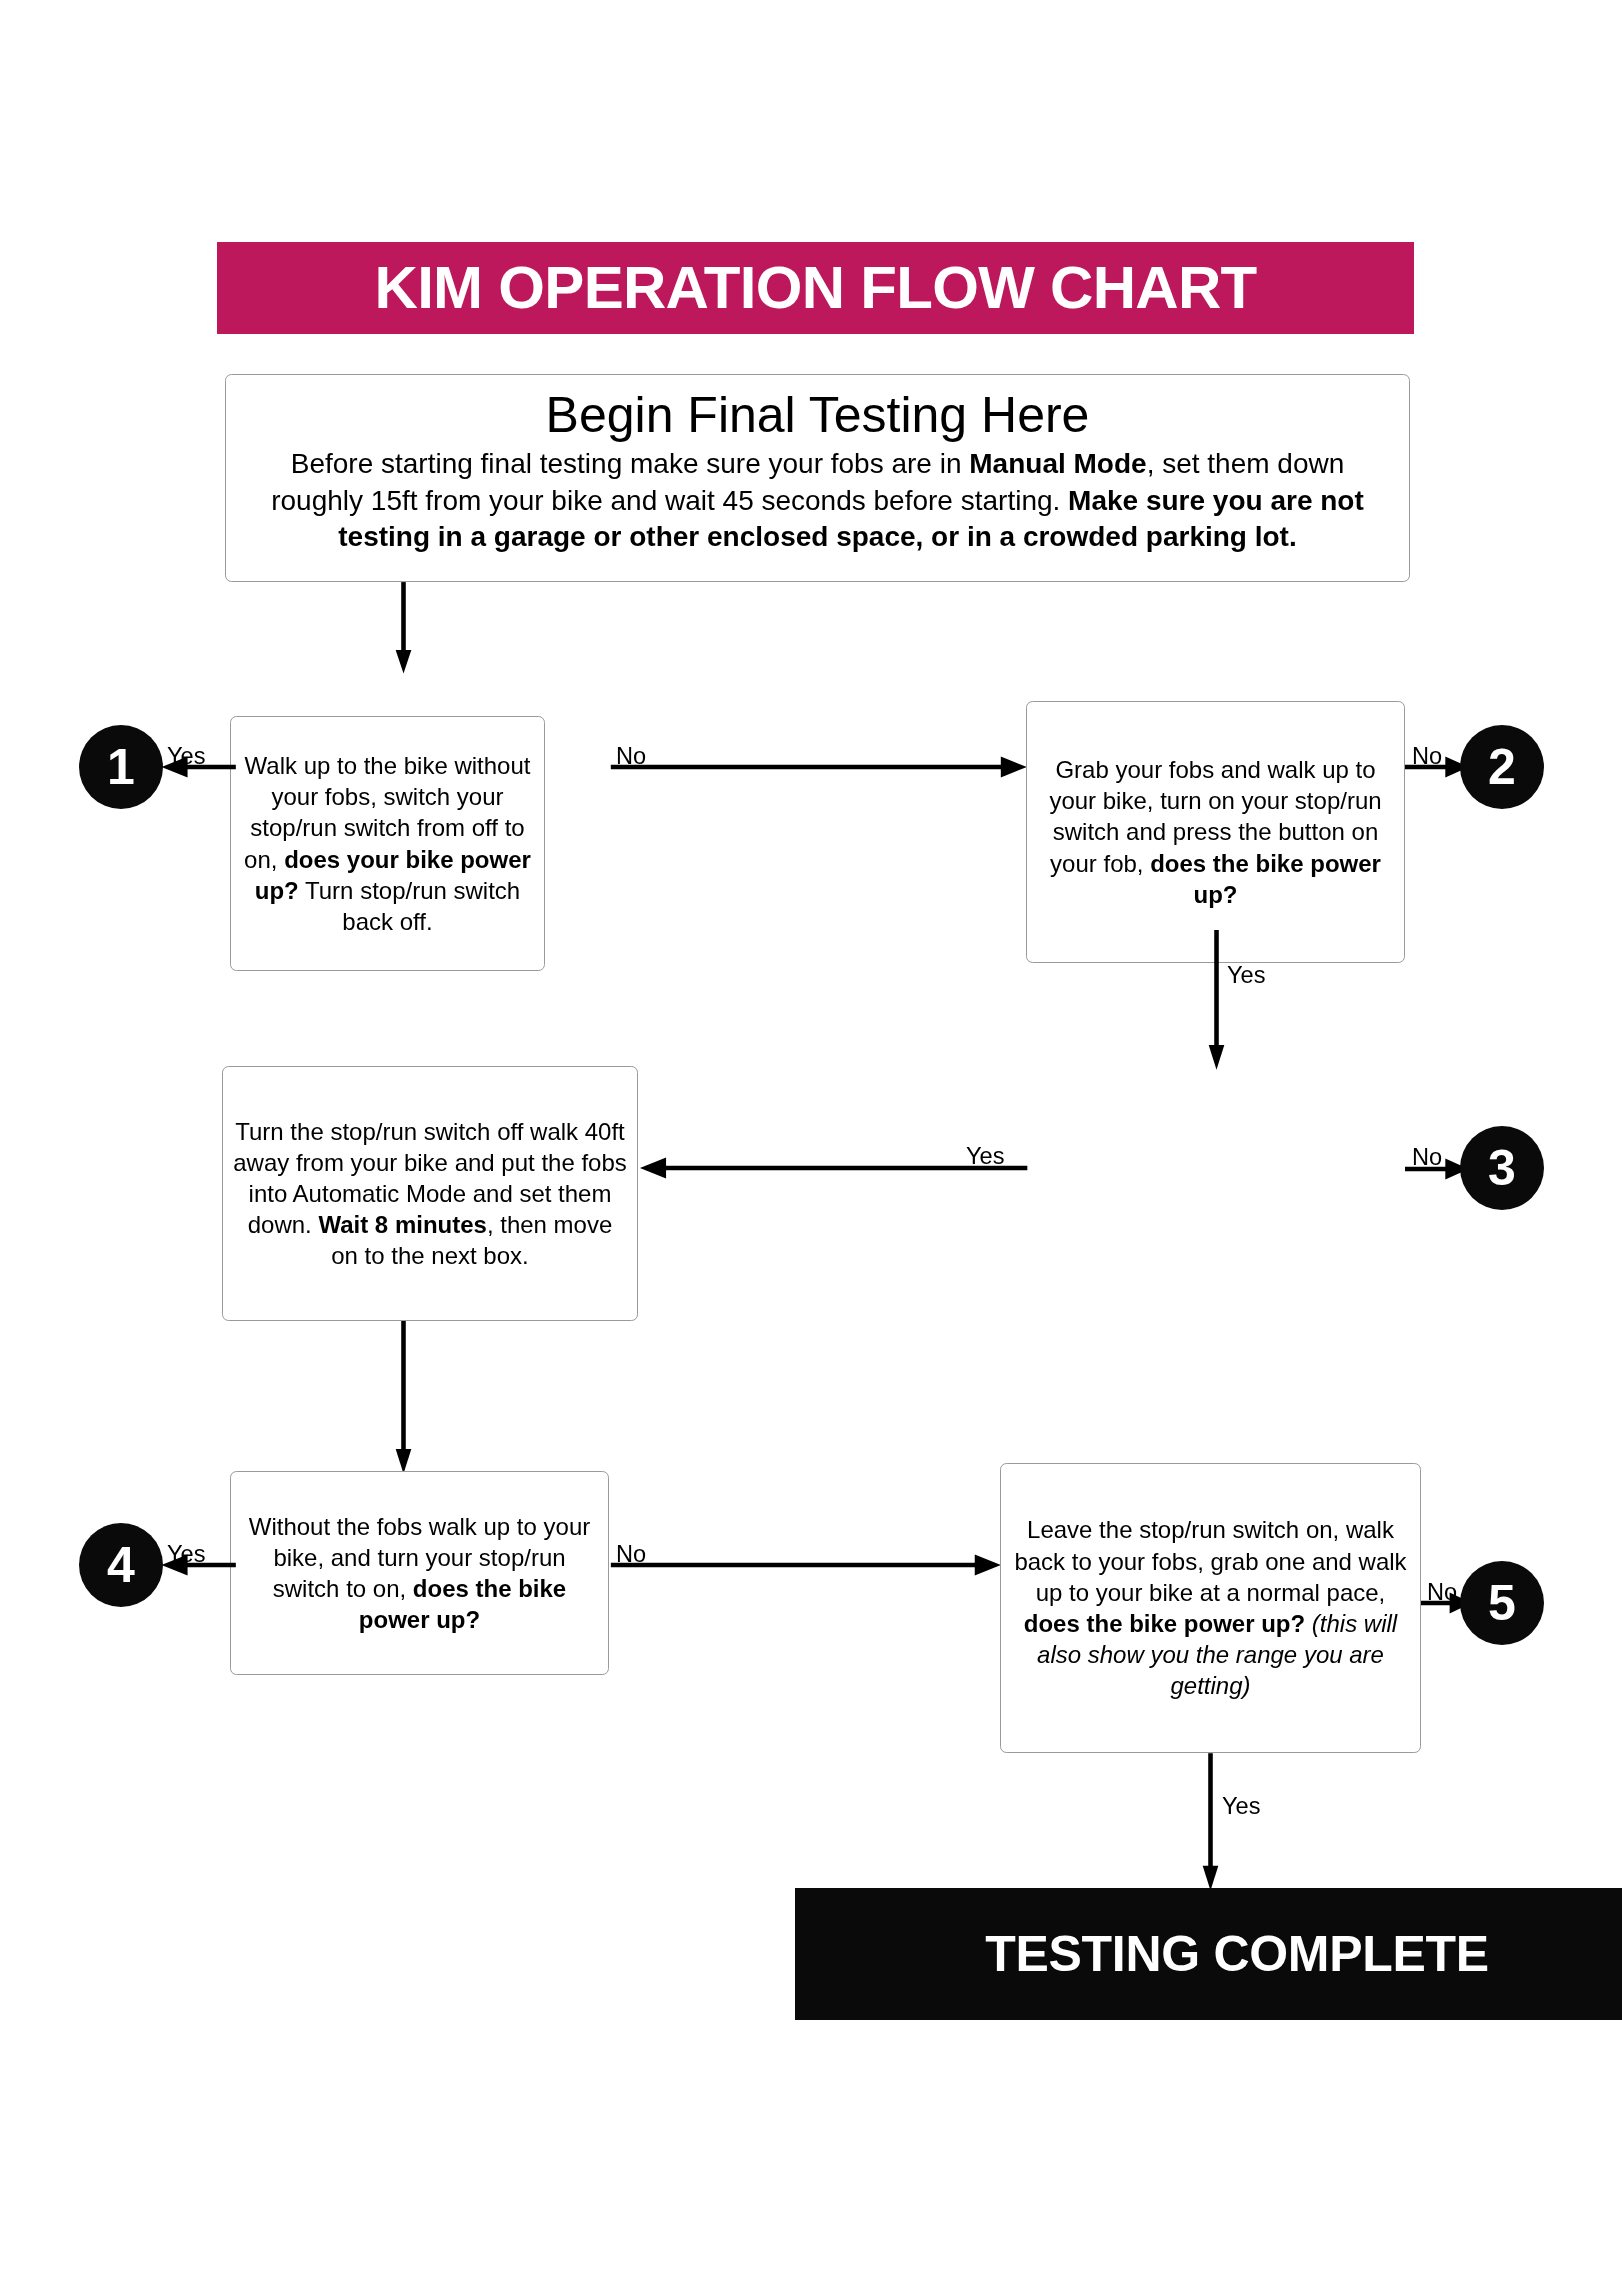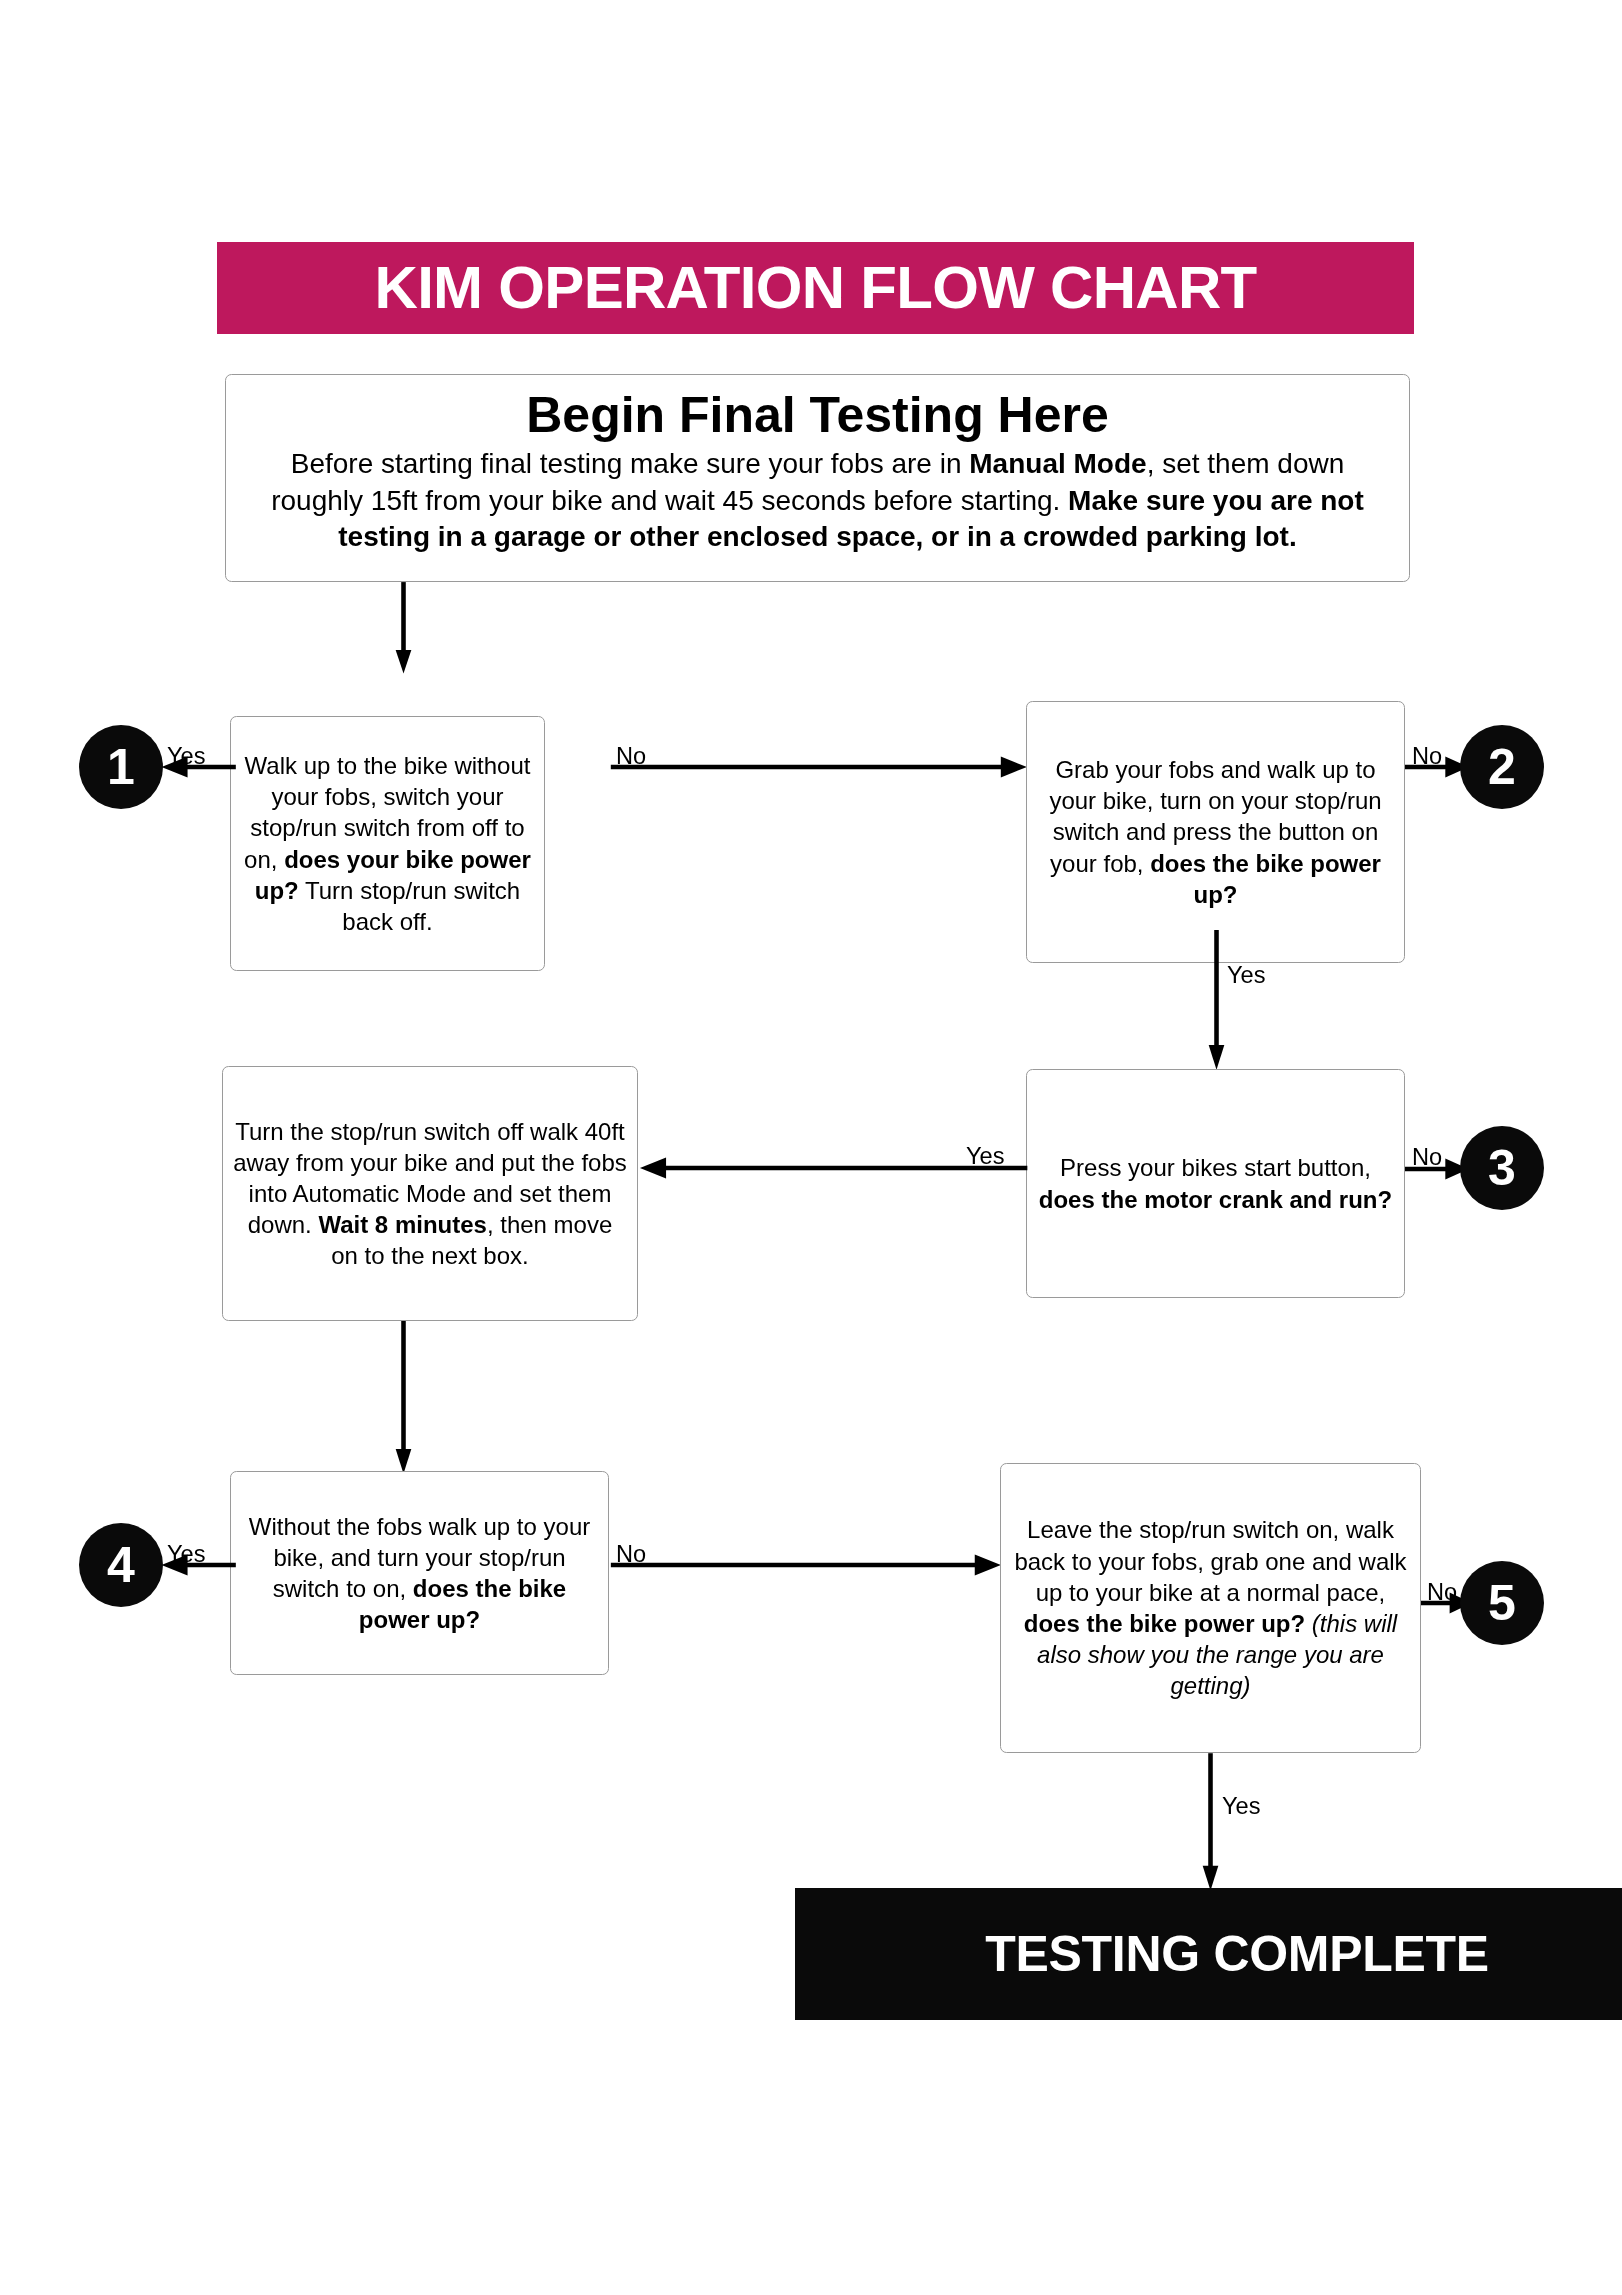--- a/index.html
+++ b/index.html
@@ -63,21 +63,21 @@
   .intro-box {
     left: 225px;
     top: 374px;
     width: 1185px;
     height: 208px;
     padding: 9.2px 17px;
     justify-content: flex-start;
   }
   .intro-heading {
     font-size: 50px;
-    font-weight: bold;
+    font-weight: normal;
     line-height: 1.06;
     margin-top: 5.2px;
     margin-bottom: 3.9px;
     white-space: nowrap;
   }
   .intro-body {
     font-size: 28px;
     line-height: 1.30;
     font-weight: normal;
     max-width: 1151px;
@@ -215,23 +215,20 @@
       <line x1="13" y1="0" x2="13" y2="190" stroke="#000" stroke-width="7"></line>
       <polygon points="13,214 1,176 25,176" fill="#000"></polygon>
     </svg>
   </div>
   <div class="edge-label" style="left:1227px; top:935px;">Yes</div>
 
   <div class="box" id="box-mid-left">
     <div class="step-text">Turn the stop/run switch off walk 40ft away from your bike and put the fobs into Automatic Mode and set them down. <b>Wait 8 minutes</b>, then move on to the next box.</div>
   </div>
 
-  <div class="box" id="box-3">
-    <div class="step-text">Press your bikes start button, <b>does the motor crank and run?</b></div>
-  </div>
 
   <div class="connector" style="left:638px; top:1153px; width:390px; height:30px;">
     <svg width="390" height="30" viewBox="0 0 596 46">
       <line x1="596" y1="23" x2="40" y2="23" stroke="#000" stroke-width="7"></line>
       <polygon points="2,23 42,7 42,39" fill="#000"></polygon>
     </svg>
   </div>
   <div class="edge-label" style="left:966px; top:1116px;">Yes</div>
 
   <div class="connector" style="left:1405px; top:1154px; width:65px; height:30px;">

